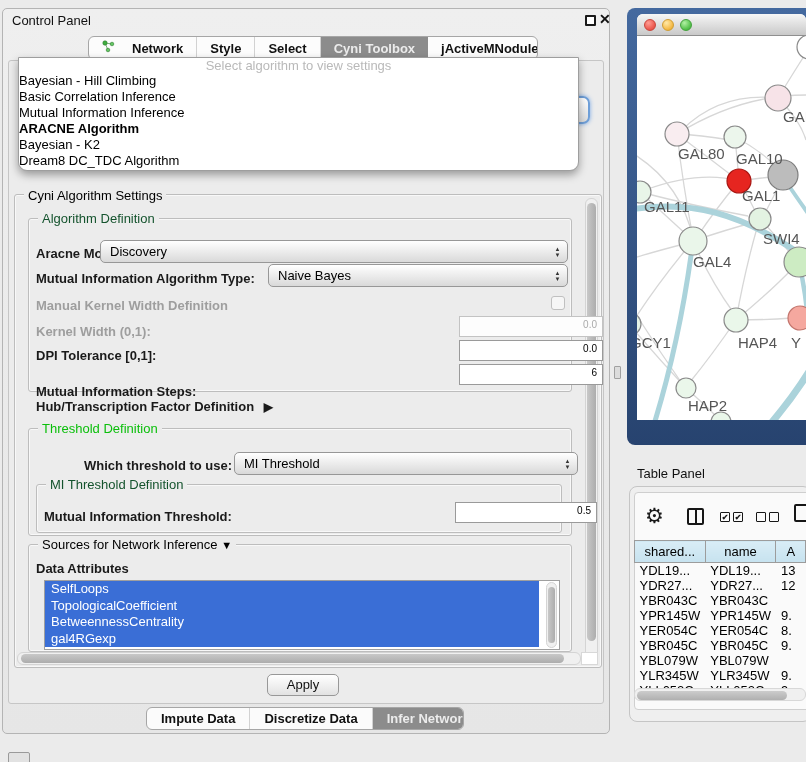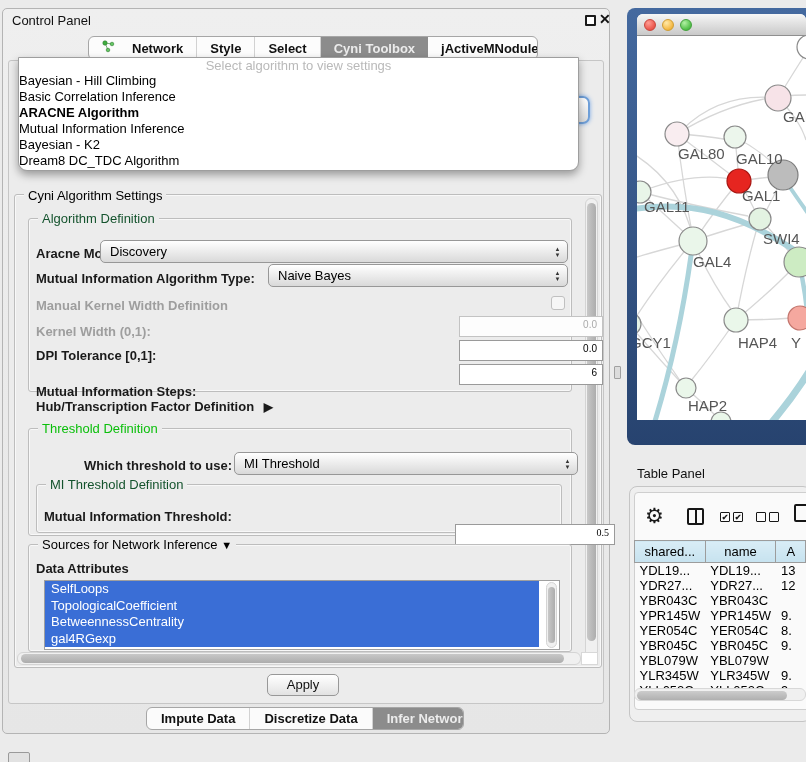--- a/index.html
+++ b/index.html
@@ -205,21 +205,21 @@
     <span class="arr">
         <span>▲</span>
         <span>▼</span>
       </span>
   </div>
 
   <div class="abs grp" style="left:36px; top:484px; width:526px; height:49px;"></div>
   <div class="legend leg-blue" style="left:46px; top:477px;">MI Threshold Definition</div>
 
   <div class="lbl" style="left:44px; top:509px;">Mutual Information Threshold:</div>
-  <div class="field" style="left:420px; top:524px; width:160px;font-family:Liberation Serif, serif;">0.5</div>
+  <div class="field" style="left:420px; top:502px; width:142px;">0.5</div>
 
   <div class="abs grp" style="left:28px; top:544px; width:544px; height:108px;"></div>
   <div class="legend" style="left:38px; top:537px;">
     <span>Sources for Network Inference</span>
     <span style="font-size:11px;">▼</span>
   </div>
   <div class="lbl" style="left:36px; top:561px;">Data Attributes</div>
 
   <div class="abs attr-list">
     <div class="row">SelfLoops</div>
@@ -250,22 +250,22 @@
       </div>
   </div>
 
   <div class="abs mini-ico"></div>
   <div class="abs divider-handle"></div>
 
   <div class="abs popup">
     <div class="ph">Select algorithm to view settings</div>
     <div class="it">Bayesian - Hill Climbing</div>
     <div class="it">Basic Correlation Inference</div>
+    <div class="it">Mutual Information Inference</div>
     <div class="it bold">ARACNE Algorithm</div>
-    <div class="it">Mutual Information Inference</div>
     <div class="it">Bayesian - K2</div>
     <div class="it">Dream8 DC_TDC Algorithm</div>
   </div>
 
   <div class="abs netframe"></div>
   <div class="abs macwin">
     <div class="mactitle">
       <div class="light l-red"></div>
       <div class="light l-yel"></div>
       <div class="light l-grn"></div>

